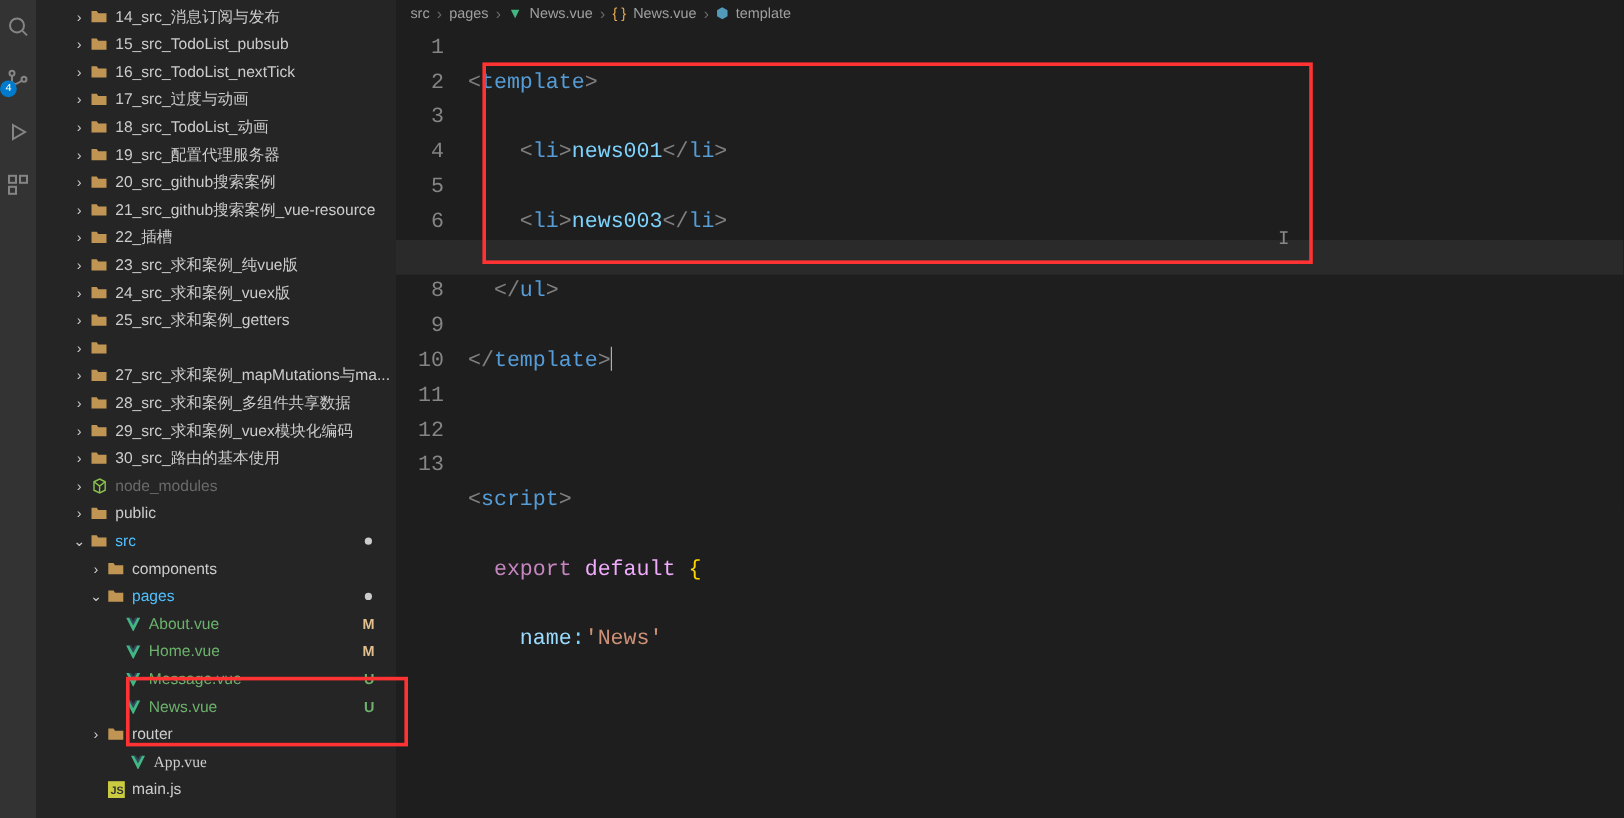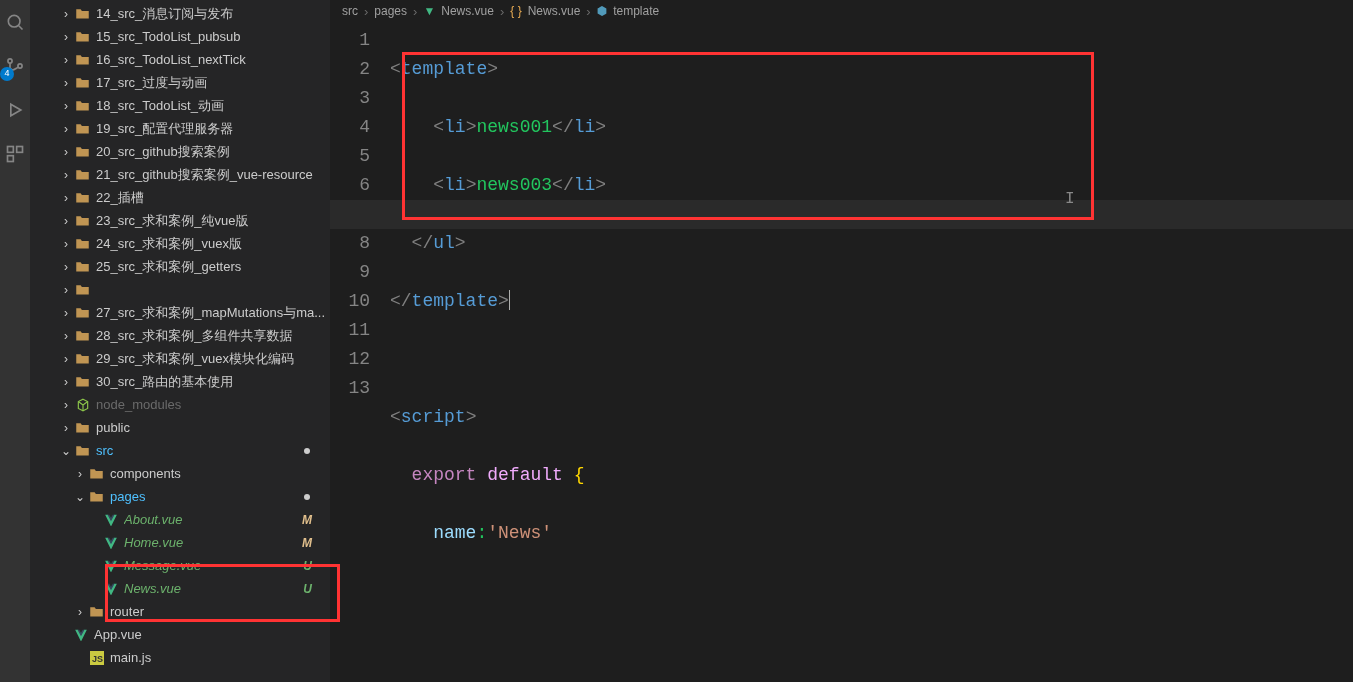--- a/index.html
+++ b/index.html
@@ -59,21 +59,21 @@
     display: flex;
     align-items: center;
     height: 23px;
     cursor: pointer;
     color: #cccccc;
     white-space: nowrap;
     overflow: hidden;
     text-overflow: ellipsis;
   }
   .tree-item.dimmed { color: #6a6a6a; }
-  .tree-item.green { color: #6cb26c; font-style: italic; }
+  .tree-item.green { color: #6cb26c; }
   .tree-item.highlight { color: #4fc1ff; }
   .chevron {
     width: 16px;
     display: inline-flex;
     justify-content: center;
     color: #cccccc;
     font-size: 12px;
   }
   .chevron.blank { visibility: hidden; }
   .folder-icon, .file-icon {
@@ -152,21 +152,21 @@
     line-height: 29px;
     padding-top: 4px;
     white-space: pre;
   }
   .tag-bracket { color: #808080; }
   .tag-name { color: #569cd6; }
   .keyword-red { color: #c586c0; }
   .keyword-blue { color: #f0abfc; }
   .prop { color: #9cdcfe; }
   .str { color: #ce9178; }
-  .txt { color: #22c55e; }
+  .txt { color: #7dd3fc; }
   .brace { color: #ffd700; }
   .current-line {
     position: absolute;
     background: #2a2a2a;
     left: 0;
     right: 0;
     height: 29px;
     z-index: 0;
   }
   .code-rel { position: relative; z-index: 1; }
@@ -466,21 +466,21 @@
       </div>
       <div class="tree-item" style="padding-left: 42px;">
         <span class="chevron">›</span>
         <span class="folder-icon">
           <svg width="15" height="13" viewBox="0 0 24 20">
             <path d="M2 3h7l2 3h11v12H2z"></path>
           </svg>
         </span>
         <span style="overflow:hidden;text-overflow:ellipsis">router</span>
       </div>
-      <div class="tree-item" style="padding-left: 26px;">
+      <div class="tree-item" style="padding-left: 60px; font-family: Liberation Serif, serif;">
         <span class="chevron blank">›</span>
         <span class="file-icon vue">
           <svg width="14" height="13" viewBox="0 0 24 20">
             <path fill="#41b883" d="M2 2h5l5 9 5-9h5L12 22z"></path>
             <path fill="#35495e" d="M6 2h3l3 5 3-5h3l-6 11z"></path>
           </svg>
         </span>
         <span style="overflow:hidden;text-overflow:ellipsis">App.vue</span>
       </div>
       <div class="tree-item" style="padding-left: 42px;">

